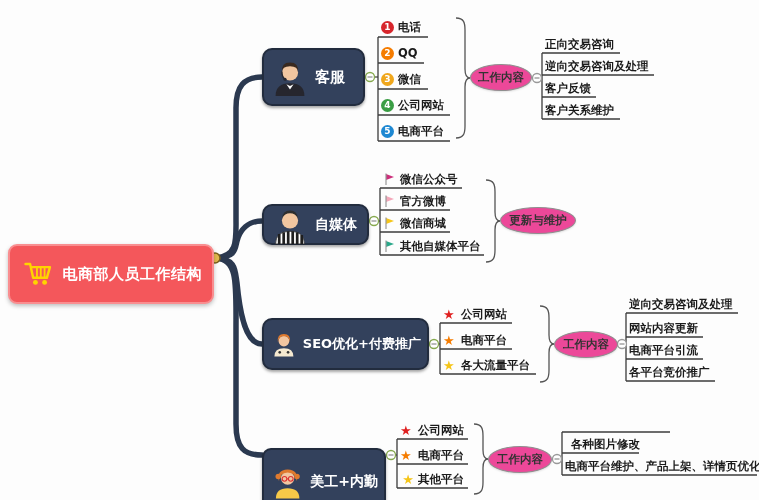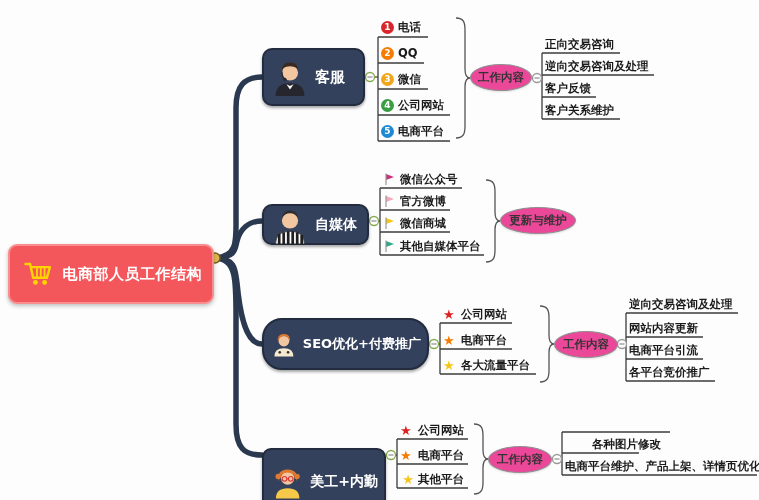--- a/index.html
+++ b/index.html
@@ -187,21 +187,21 @@
       <path d="M3 2 L11 5 L3 8 Z" style="fill: rgb(42, 168, 138);"></path>
       <path d="M3 1.5 V13" stroke="#999" stroke-width="1.2"></path>
     </svg>
     <span>其他自媒体平台</span>
   </div>
 
   <div class="abs oval" style="left:500px;top:207px;width:76px;height:27px;">
     <span>更新与维护</span>
   </div>
 
-  <div class="abs branch-node" style="left:262px;top:318px;width:167px;height:52px;border-radius:20px;">
+  <div class="abs branch-node" style="left:262px;top:318px;width:167px;height:52px;">
     <svg width="34" height="38" viewBox="0 0 40 42">
       <path d="M4 42 Q4 28 20 28 Q36 28 36 42 Z" fill="#f5e9d0"></path>
       <circle cx="13" cy="35" r="2.2" fill="#333"></circle>
         <circle cx="27" cy="35" r="2.2" fill="#333"></circle>
       <circle cx="20" cy="16" r="9" fill="#f2c6a0"></circle>
       <path d="M10 18 Q8 4 20 4 Q32 4 30 18 Q29 8 20 8 Q11 8 10 18 Z" fill="#e07a2e"></path>
     </svg>
     <span class="lbl fs13">SEO优化+付费推广</span>
   </div>
 
@@ -257,20 +257,20 @@
     <span>电商平台</span>
   </div>
   <div class="abs leaf" style="left:400px;top:469px;text-align:right;">
     <span class="star-marker" style="color: rgb(245, 197, 24);"></span>
     <span>其他平台</span>
   </div>
 
   <div class="abs oval" style="left:488px;top:446px;width:64px;height:27px;">
     <span>工作内容</span>
   </div>
-  <div class="abs leaf" style="left:592px;top:434px;justify-content:flex-end;">
+  <div class="abs leaf" style="left:571px;top:434px;justify-content:flex-end;">
       <span>各种图片修改</span>
     </div>
   <div class="abs leaf" style="left:565px;top:456px;width:218px;overflow:hidden;">
       <span>电商平台维护、产品上架、详情页优化</span>
     </div>
 
 </div>
 
 </body></html>

